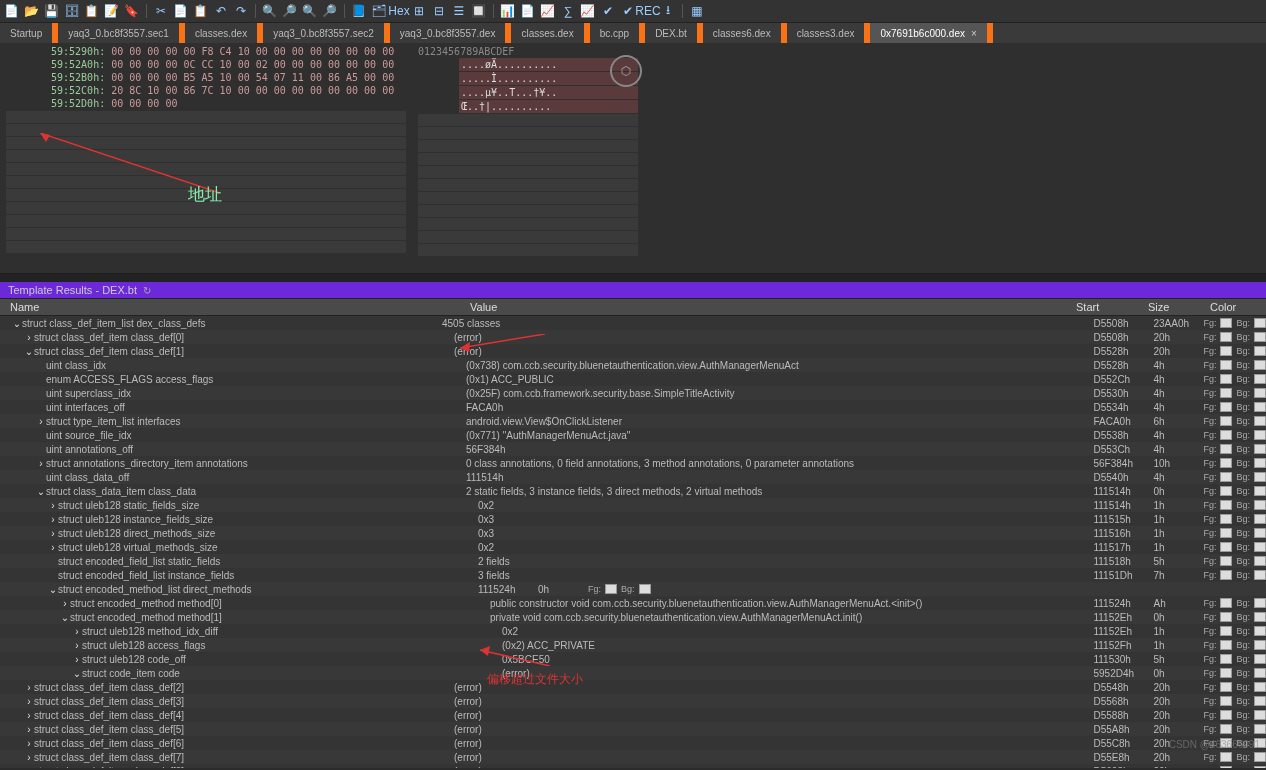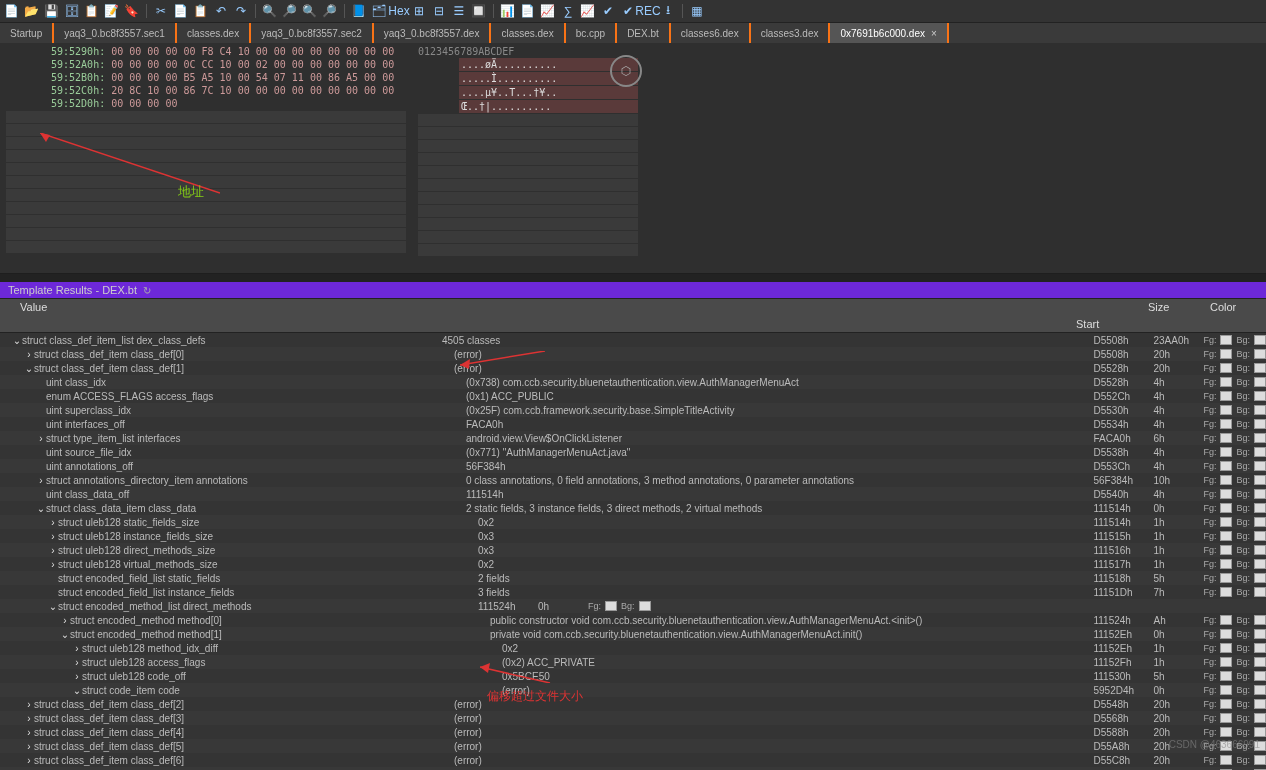--- a/index.html
+++ b/index.html
@@ -1,42 +1,42 @@
 <!DOCTYPE html>
 <html><head>
 <meta charset="utf-8">
 <style>
   html,body{margin:0;padding:0;background:#2b2b2b;color:#ccc;font-family:Tahoma,Arial,sans-serif;font-size:11px;width:1266px;height:770px;overflow:hidden;}
   .toolbar{height:22px;background:#333;border-bottom:1px solid #222;display:flex;align-items:center;padding:0 4px;gap:4px;}
   .toolbar .tb-btn{width:16px;height:16px;display:inline-flex;align-items:center;justify-content:center;color:#9cf;font-size:12px;}
   .toolbar .sep{width:1px;height:14px;background:#555;margin:0 2px;}
   .tabbar{height:20px;background:#3a3a3a;display:flex;align-items:stretch;font-size:10px;}
-  .tab{padding:3px 10px;color:#bbb;border-right:2px solid #f97316;white-space:nowrap;display:flex;align-items:center;gap:6px;}
+  .tab{padding:3px 10px;color:#bbb;border-right:6px solid #f97316;white-space:nowrap;display:flex;align-items:center;gap:6px;}
   .tab.active{background:#555;color:#fff;}
   .tab .close{color:#ccc;}
   .hex-pane{background:#2f2f2f;height:230px;display:flex;border-bottom:1px solid #1e1e1e;position:relative;}
   .hex-left{width:400px;padding:2px 6px;font-family:Consolas,monospace;font-size:10px;line-height:13px;}
   .hex-row{white-space:pre;}
   .addr{color:#9c9;margin-left:45px;}
   .bytes{color:#c99;}
   .ascii-col{width:220px;padding:2px 6px;font-family:Consolas,monospace;font-size:10px;line-height:13px;}
   .ascii-hdr{color:#888;}
   .ascii-row{background:#5a3a3a;color:#ddd;padding:0 2px;margin-bottom:1px;margin-left:41px;}
   .hex-blank{height:12px;margin:1px 0;background:#3a3a3a;}
   .logo-area{position:absolute;left:610px;top:12px;}
   .logo{width:28px;height:28px;border:2px solid #888;border-radius:50%;display:flex;align-items:center;justify-content:center;color:#aaa;font-size:12px;}
   .arrow1{position:absolute;left:40px;top:90px;width:180px;height:70px;pointer-events:none;}
-  .anno1{position:absolute;left:178px;top:140px;color:#84cc16;font-size:13px;}
+  .anno1{position:absolute;left:188px;top:140px;color:#86efac;font-size:17px;}
   .divider{height:8px;background:#222;}
   .results-hdr{background:#6d28d9;padding:2px 8px;color:#ccc;font-size:11px;display:flex;align-items:center;gap:6px;}
   .results-hdr .pin{font-size:10px;color:#aaa;}
   .grid-head{display:flex;background:#4a4a4a;color:#ddd;font-size:11px;border-top:1px solid #222;border-bottom:1px solid #222;}
   .col-name{flex:0 0 430px;padding:2px 10px;}
   .col-value{flex:1 1 auto;padding:2px 20px;}
-  .col-start{flex:0 0 60px;padding:2px 6px;margin-top:17px;}
+  .col-start{flex:0 0 60px;padding:2px 6px;}
   .col-size{flex:0 0 50px;padding:2px 6px;}
   .col-color{flex:0 0 50px;padding:2px 6px;}
   .grid-body{overflow:auto;height:452px;background:#343434;position:relative;}
   .row{display:flex;align-items:center;height:14px;font-size:10px;color:#bbb;}
   .row:nth-child(odd){background:#383838;}
   .row:nth-child(even){background:#343434;}
   .cname{flex:0 0 430px;white-space:nowrap;overflow:hidden;display:flex;align-items:center;}
   .cval{flex:1 1 auto;white-space:nowrap;overflow:hidden;color:#bbb;}
   .cstart{flex:0 0 60px;color:#bbb;}
   .csize{flex:0 0 50px;color:#bbb;}
@@ -179,20 +179,21 @@
 </div>
 
 <div class="divider"></div>
 
 <div class="results-hdr">
   <span>Template Results - DEX.bt</span>
   <span class="pin">↻</span>
 </div>
 
 <div class="grid-head">
+  <div class="col-name">Name</div>
   <div class="col-value">Value</div>
   <div class="col-start">Start</div>
   <div class="col-size">Size</div>
   <div class="col-color">Color</div>
 </div>
 
 <div class="grid-body" id="grid">
   <svg class="arrow2">
       <line x1="85" y1="0" x2="0" y2="14" stroke="#d33" stroke-width="1.5"></line>
       <polygon points="0,14 10,8 9,18" fill="#d33"></polygon>

